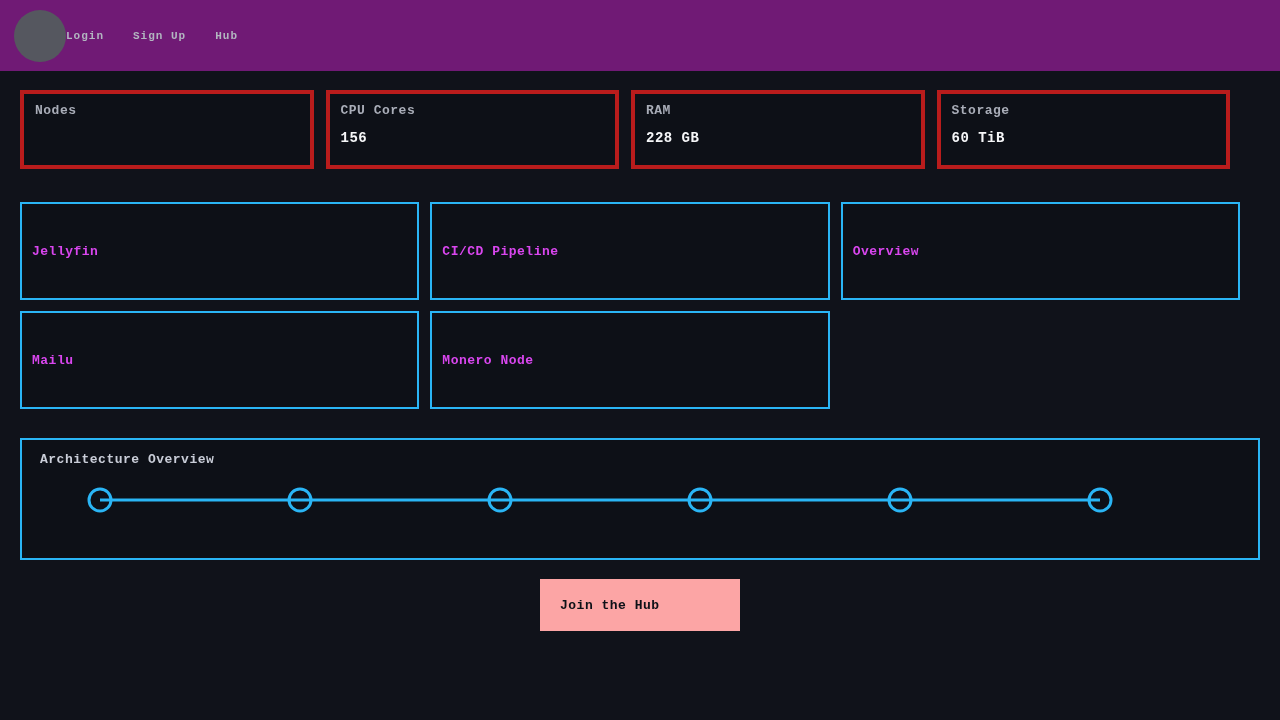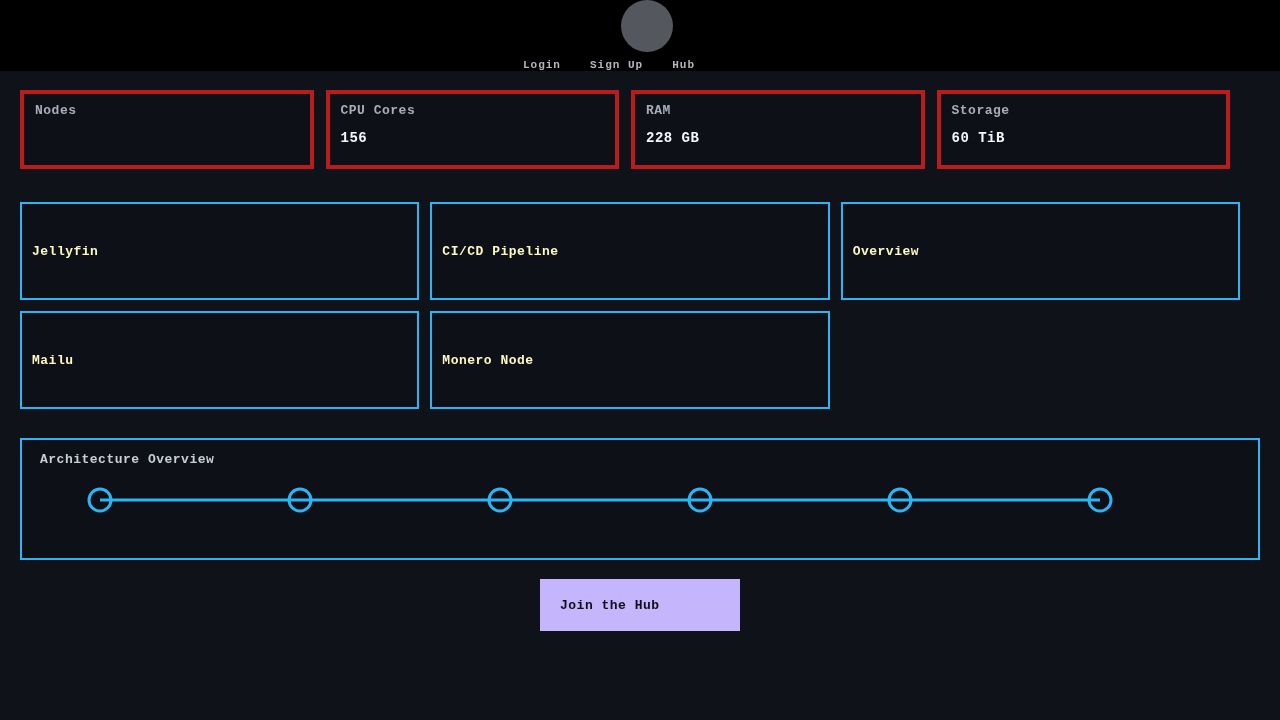--- a/index.html
+++ b/index.html
@@ -7,25 +7,24 @@
   body {
     background:#10121a;
     font-family:"Liberation Mono","DejaVu Sans Mono",monospace;
     font-weight:700;
     overflow:hidden;
   }
 
   
   .navbar {
     height:71px;
-    background:#000000;
+    background:#701a75;
     display:flex;
     align-items:center;
-    justify-content:space-between;
-    flex-direction:column;
+    justify-content:flex-start;
   }
   .logo {
     width:52px; height:52px;
     border-radius:50%;
     background:#55575f;
     margin-left:14px;
   }
   .nav-links {
     display:flex;
     align-items:center;
@@ -64,21 +63,21 @@
     margin:33px 40px 0 20px;
   }
   .service-card {
     border:2px solid #2ab5f5;
     background:#0d1017;
     height:98px;
     display:flex;
     align-items:center;
     padding:0 10px;
   }
-  .service-title { color:#fef9c3; font-size:13px; letter-spacing:0.5px; }
+  .service-title { color:#d946ef; font-size:13px; letter-spacing:0.5px; }
 
   
   .arch-panel {
     position:relative;
     border:2px solid #2ab5f5;
     background:#0d1017;
     margin:29px 20px 0 20px;
     height:122px;
   }
   .arch-title {
@@ -87,21 +86,21 @@
     color:#c9cdd8;
     font-size:13px;
     letter-spacing:0.5px;
   }
   .arch-svg { position:absolute; left:0; top:0; width:100%; height:100%; display:block; }
 
   
   .cta-wrap { display:flex; justify-content:center; margin-top:19px; }
   .cta-button {
     width:200px; height:52px;
-    background:#c4b5fd;
+    background:#fca5a5;
     border:none;
     color:#0d1017;
     font-family:inherit;
     font-weight:700;
     font-size:13px;
     letter-spacing:0.5px;
     text-align:left;
     padding-left:20px;
     cursor:pointer;
   }

